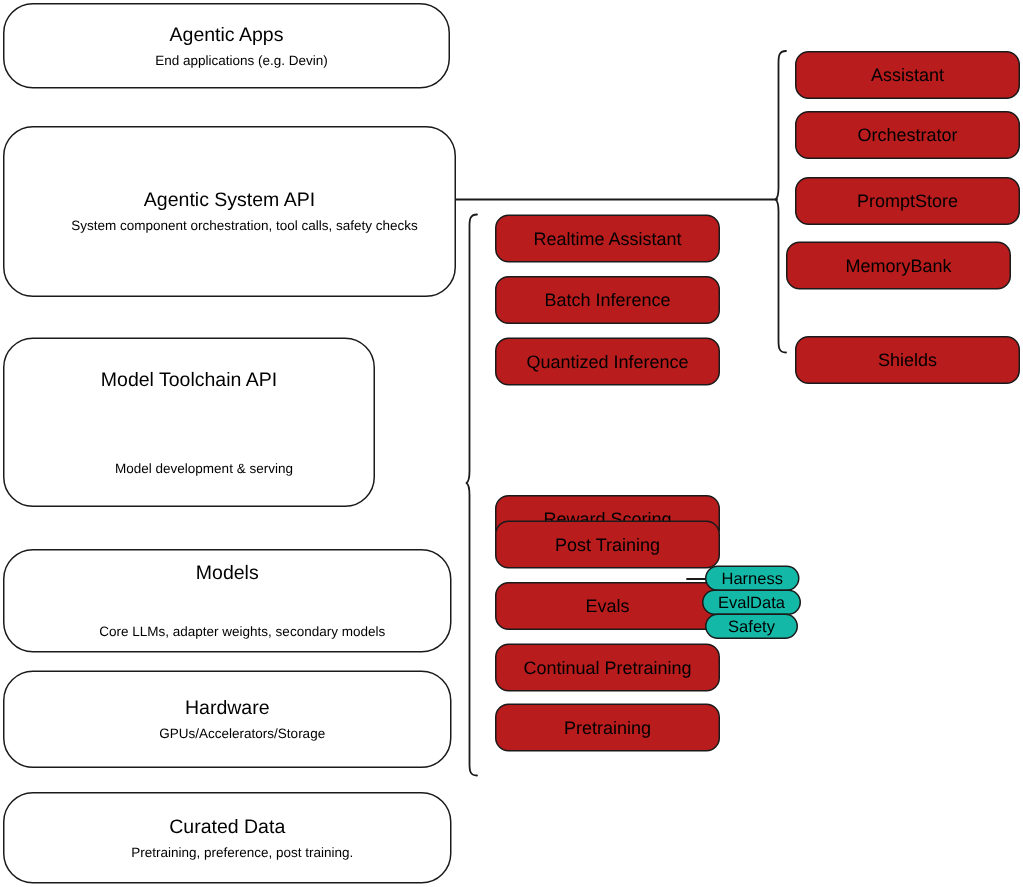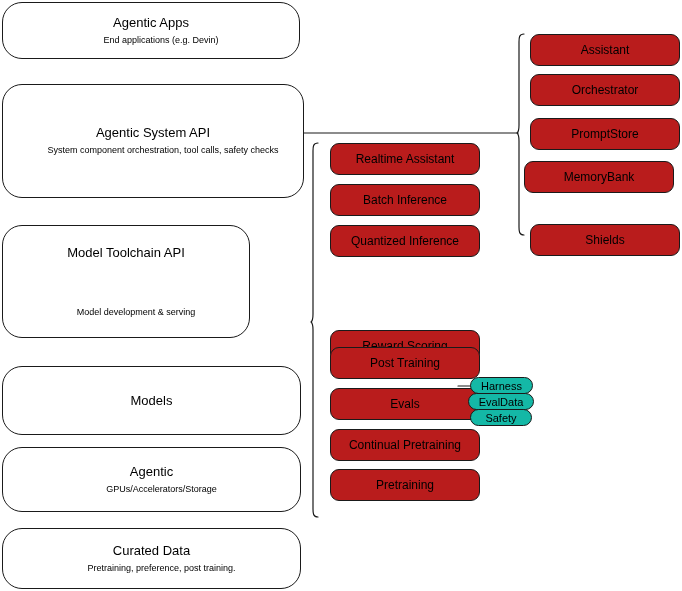--- a/index.html
+++ b/index.html
@@ -141,24 +141,25 @@
     <div class="stack-sub">System component orchestration, tool calls, safety checks</div>
   </div>
 
   <div class="stack-box" style="left:2px; top:225px; width:248px; height:113px;gap:42px;">
     <div class="stack-title">Model Toolchain API</div>
     <div class="stack-sub">Model development &amp; serving</div>
   </div>
 
   <div class="stack-box" style="left:2px; top:366px; width:299px; height:69px;gap:22px;">
     <div class="stack-title">Models</div>
+    <div class="stack-sub">Core LLMs, adapter weights, secondary models</div>
   </div>
 
   <div class="stack-box" style="left:2px; top:447px; width:299px; height:65px;">
-    <div class="stack-title">Agentic</div>
+    <div class="stack-title">Hardware</div>
     <div class="stack-sub">GPUs/Accelerators/Storage</div>
   </div>
 
   <div class="stack-box" style="left:2px; top:528px; width:299px; height:61px;">
     <div class="stack-title">Curated Data</div>
     <div class="stack-sub">Pretraining, preference, post training.</div>
   </div>
 
   <div class="item-box" style="left:330px; top:143px; width:150px; height:32px;">Realtime Assistant</div>
   <div class="item-box" style="left:330px; top:184px; width:150px; height:32px;">Batch Inference</div>

